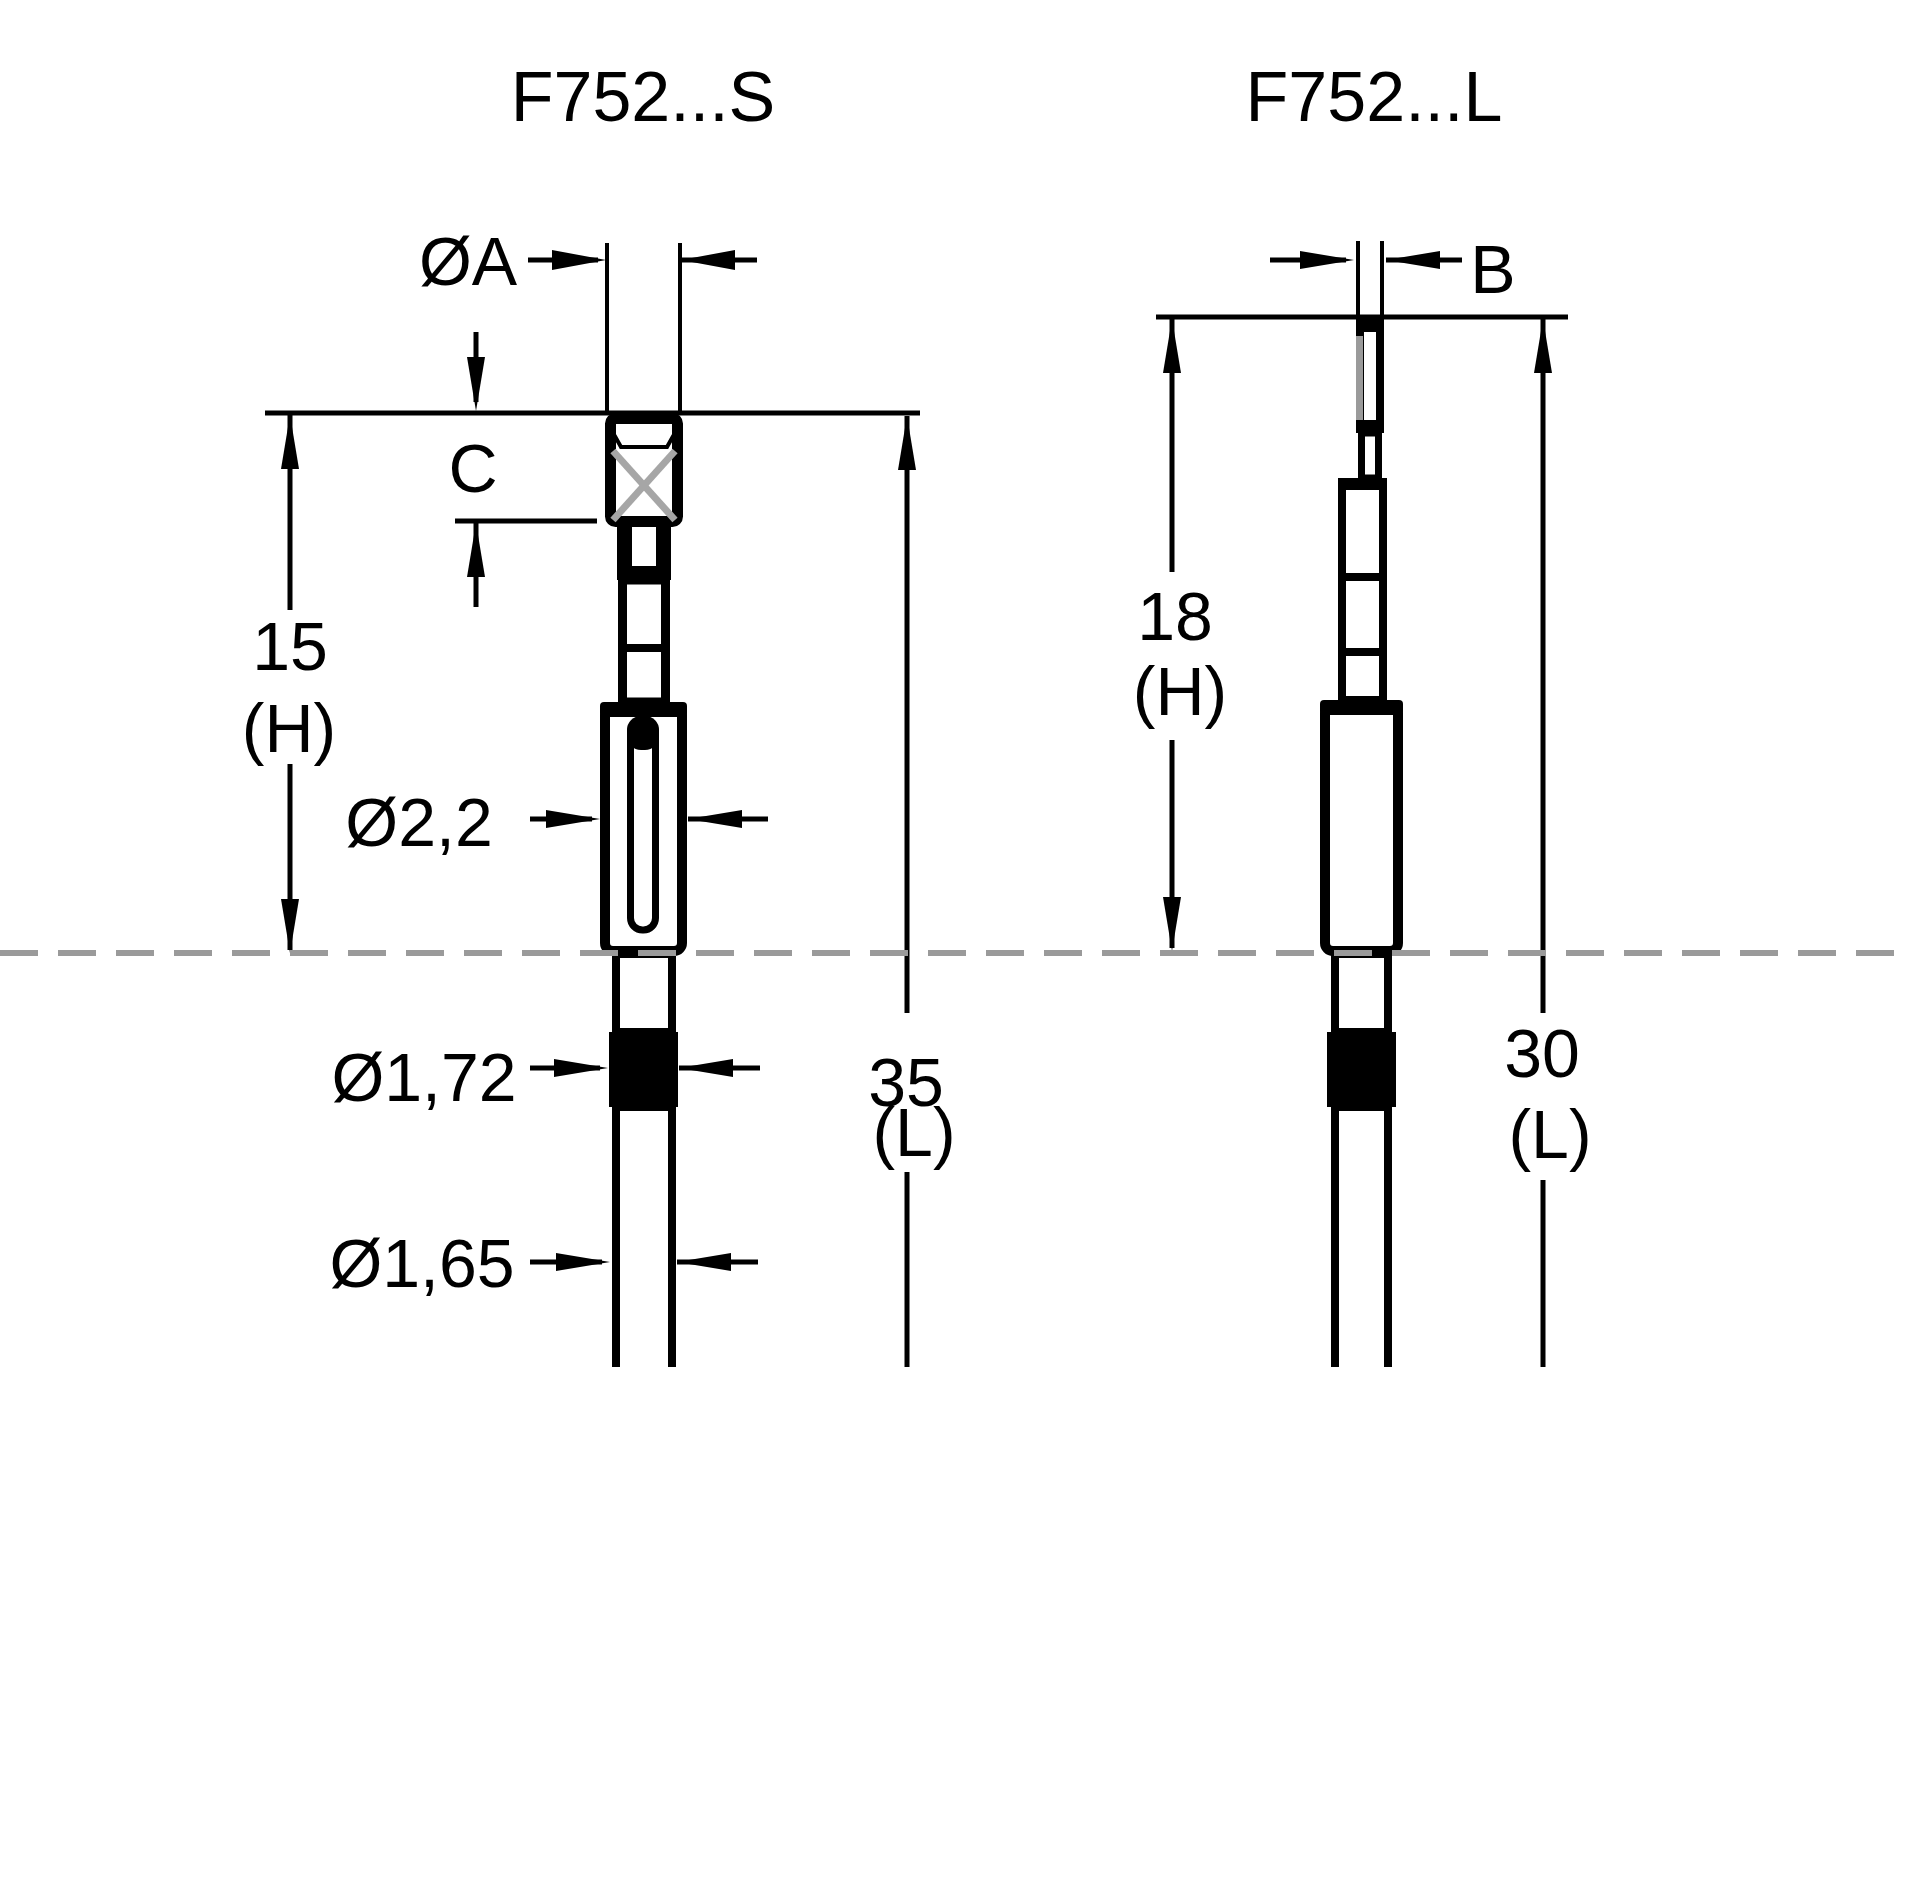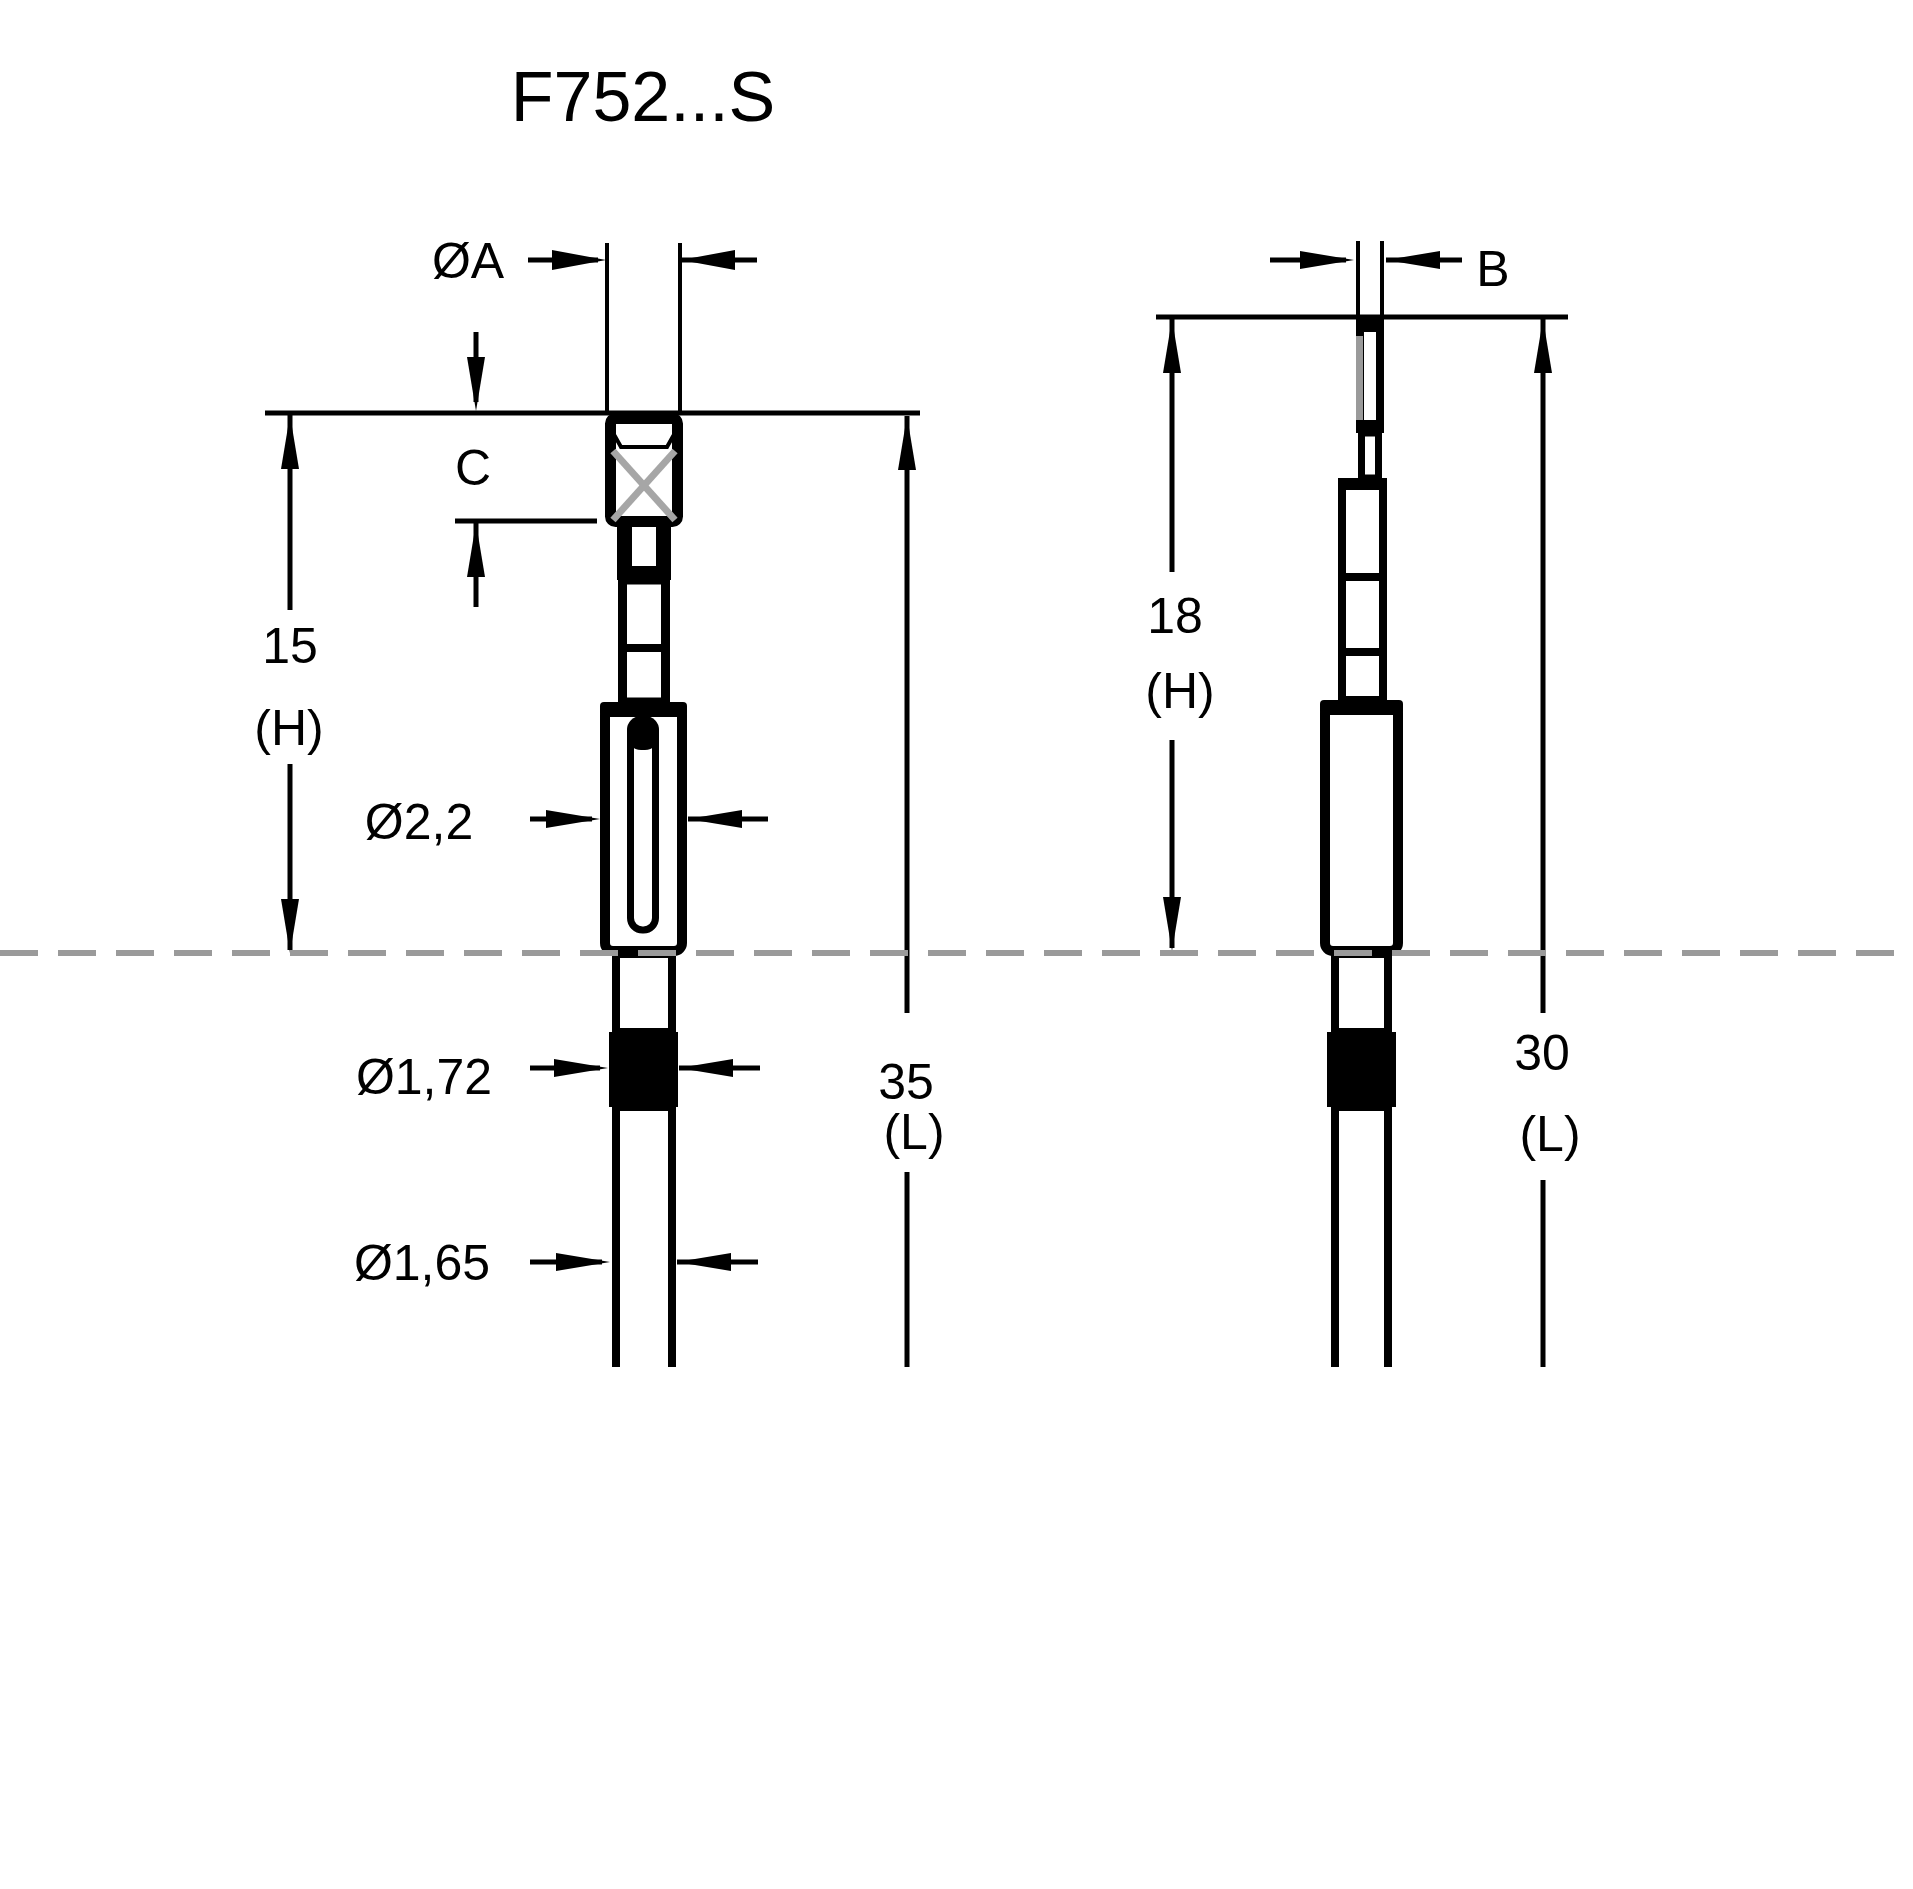--- a/index.html
+++ b/index.html
@@ -8,21 +8,21 @@
     width:1913px;height:1367px;
     background:#ffffff;
     font-family:"Liberation Sans", sans-serif;
     overflow:hidden;
   }
   .canvas svg{position:absolute;left:0;top:0;}
   .lbl{
     position:absolute;
     transform:translate(-50%,-50%);
     color:#000;
-    font-size:50px;
+    font-size:68px;
     line-height:1;
     white-space:nowrap;
     letter-spacing:0px;
   }
   .title{font-size:70px;}
 </style>
 </head>
 <body>
 
 <div class="canvas">
@@ -172,20 +172,21 @@
         <rect x="1327" y="1032" width="69" height="75" fill="#000"></rect>
         <rect x="1335" y="1107" width="53" height="557" fill="#fff" stroke="#000" stroke-width="8"></rect>
         <rect x="1331" y="1650" width="61" height="22" rx="9" fill="#000"></rect>
       </g>
     </g>
 
     <line x1="0" y1="953" x2="1913" y2="953" stroke="#9a9a9a" stroke-width="6" stroke-dasharray="38 20"></line>
   </svg>
 
   <span class="lbl title" style="left:643px;top:97px;">F752...S</span>
+  <span class="lbl title" style="left:1374px;top:97px;">F752...L</span>
 
   <span class="lbl" style="left:468px;top:261px;">ØA</span>
   <span class="lbl" style="left:473px;top:468px;">C</span>
   <span class="lbl" style="left:290px;top:646px;">15</span>
   <span class="lbl" style="left:289px;top:728px;">(H)</span>
   <span class="lbl" style="left:419px;top:822px;">Ø2,2</span>
   <span class="lbl" style="left:424px;top:1077px;">Ø1,72</span>
   <span class="lbl" style="left:422px;top:1263px;">Ø1,65</span>
   <span class="lbl" style="left:906px;top:1082px;">35</span>
   <span class="lbl" style="left:914px;top:1132px;">(L)</span>

